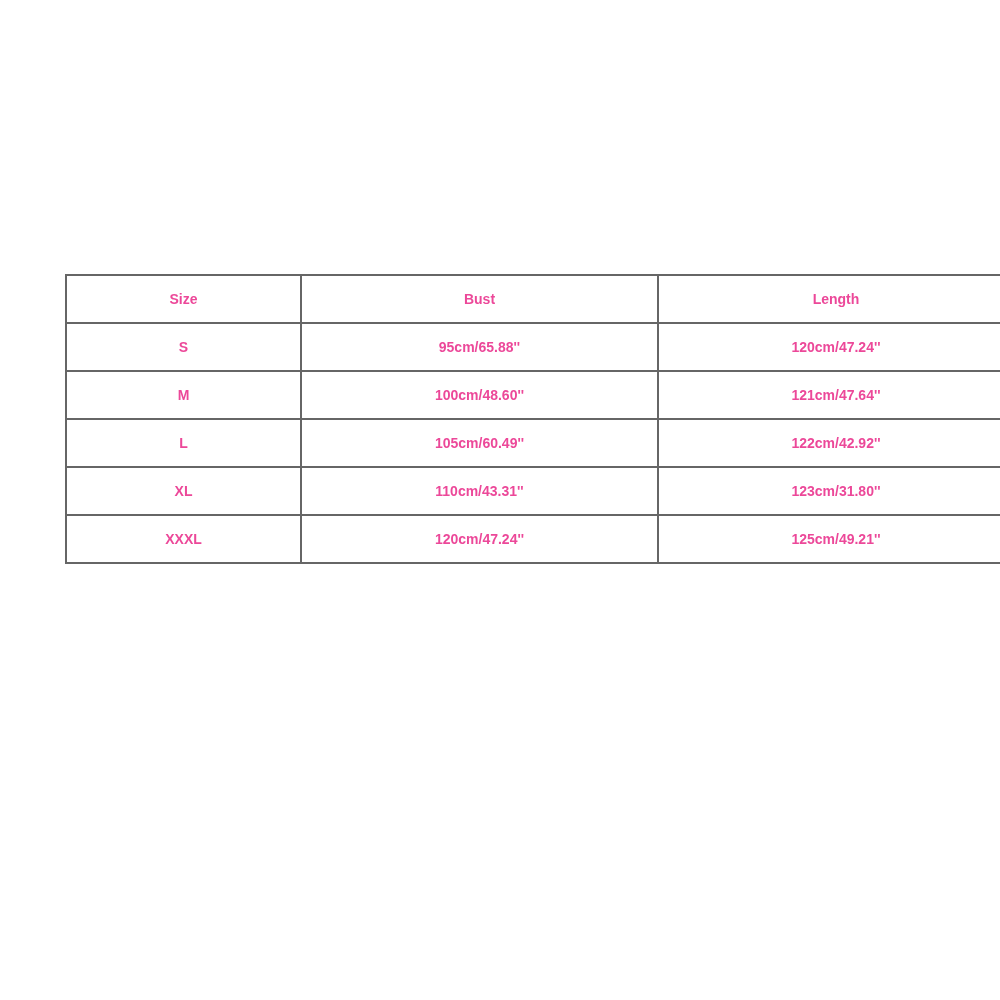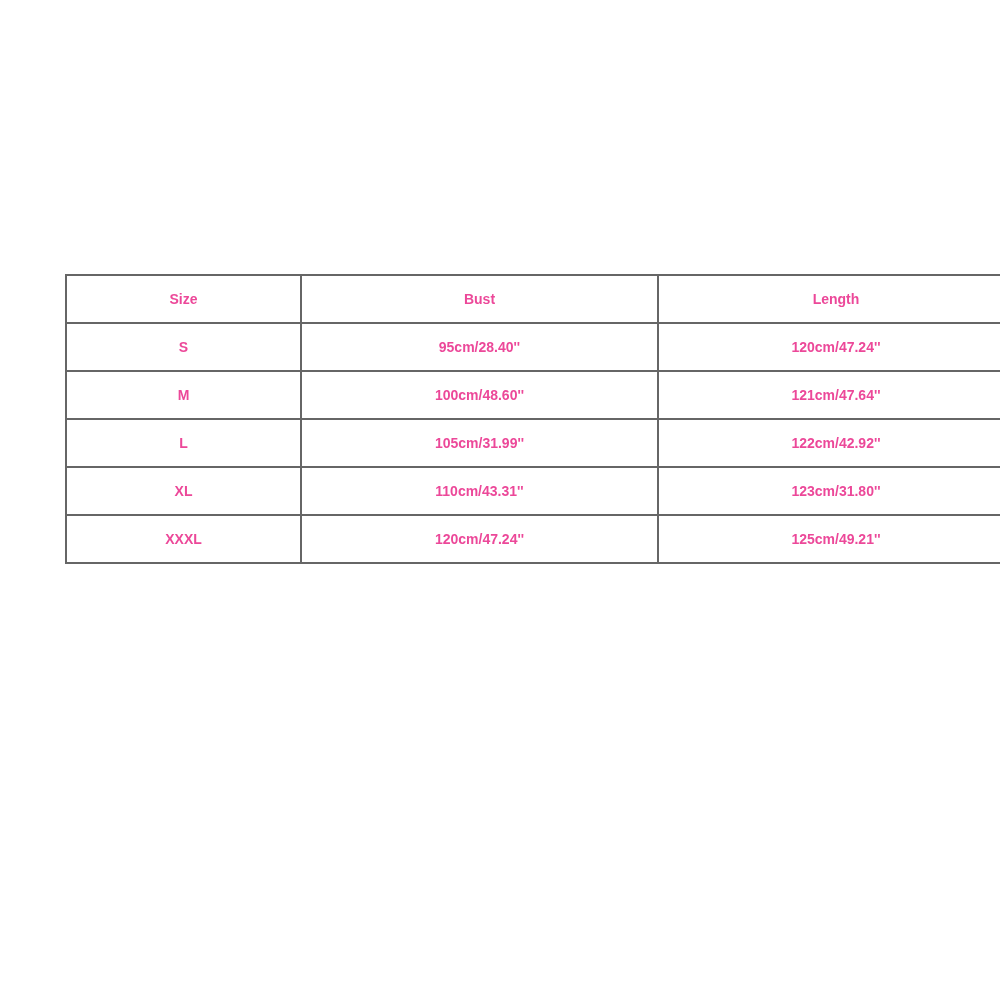--- a/index.html
+++ b/index.html
@@ -40,31 +40,31 @@
   <thead>
     <tr>
       <th>Size</th>
       <th>Bust</th>
       <th>Length</th>
     </tr>
   </thead>
   <tbody>
     <tr>
       <td>S</td>
-      <td>95cm/28.40''</td>
+      <td>95cm/65.88''</td>
       <td>120cm/47.24''</td>
     </tr>
     <tr>
       <td>M</td>
       <td>100cm/48.60''</td>
       <td>121cm/47.64''</td>
     </tr>
     <tr>
       <td>L</td>
-      <td>105cm/31.99''</td>
+      <td>105cm/60.49''</td>
       <td>122cm/42.92''</td>
     </tr>
     <tr>
       <td>XL</td>
       <td>110cm/43.31''</td>
       <td>123cm/31.80''</td>
     </tr>
     <tr>
       <td>XXXL</td>
       <td>120cm/47.24''</td>

